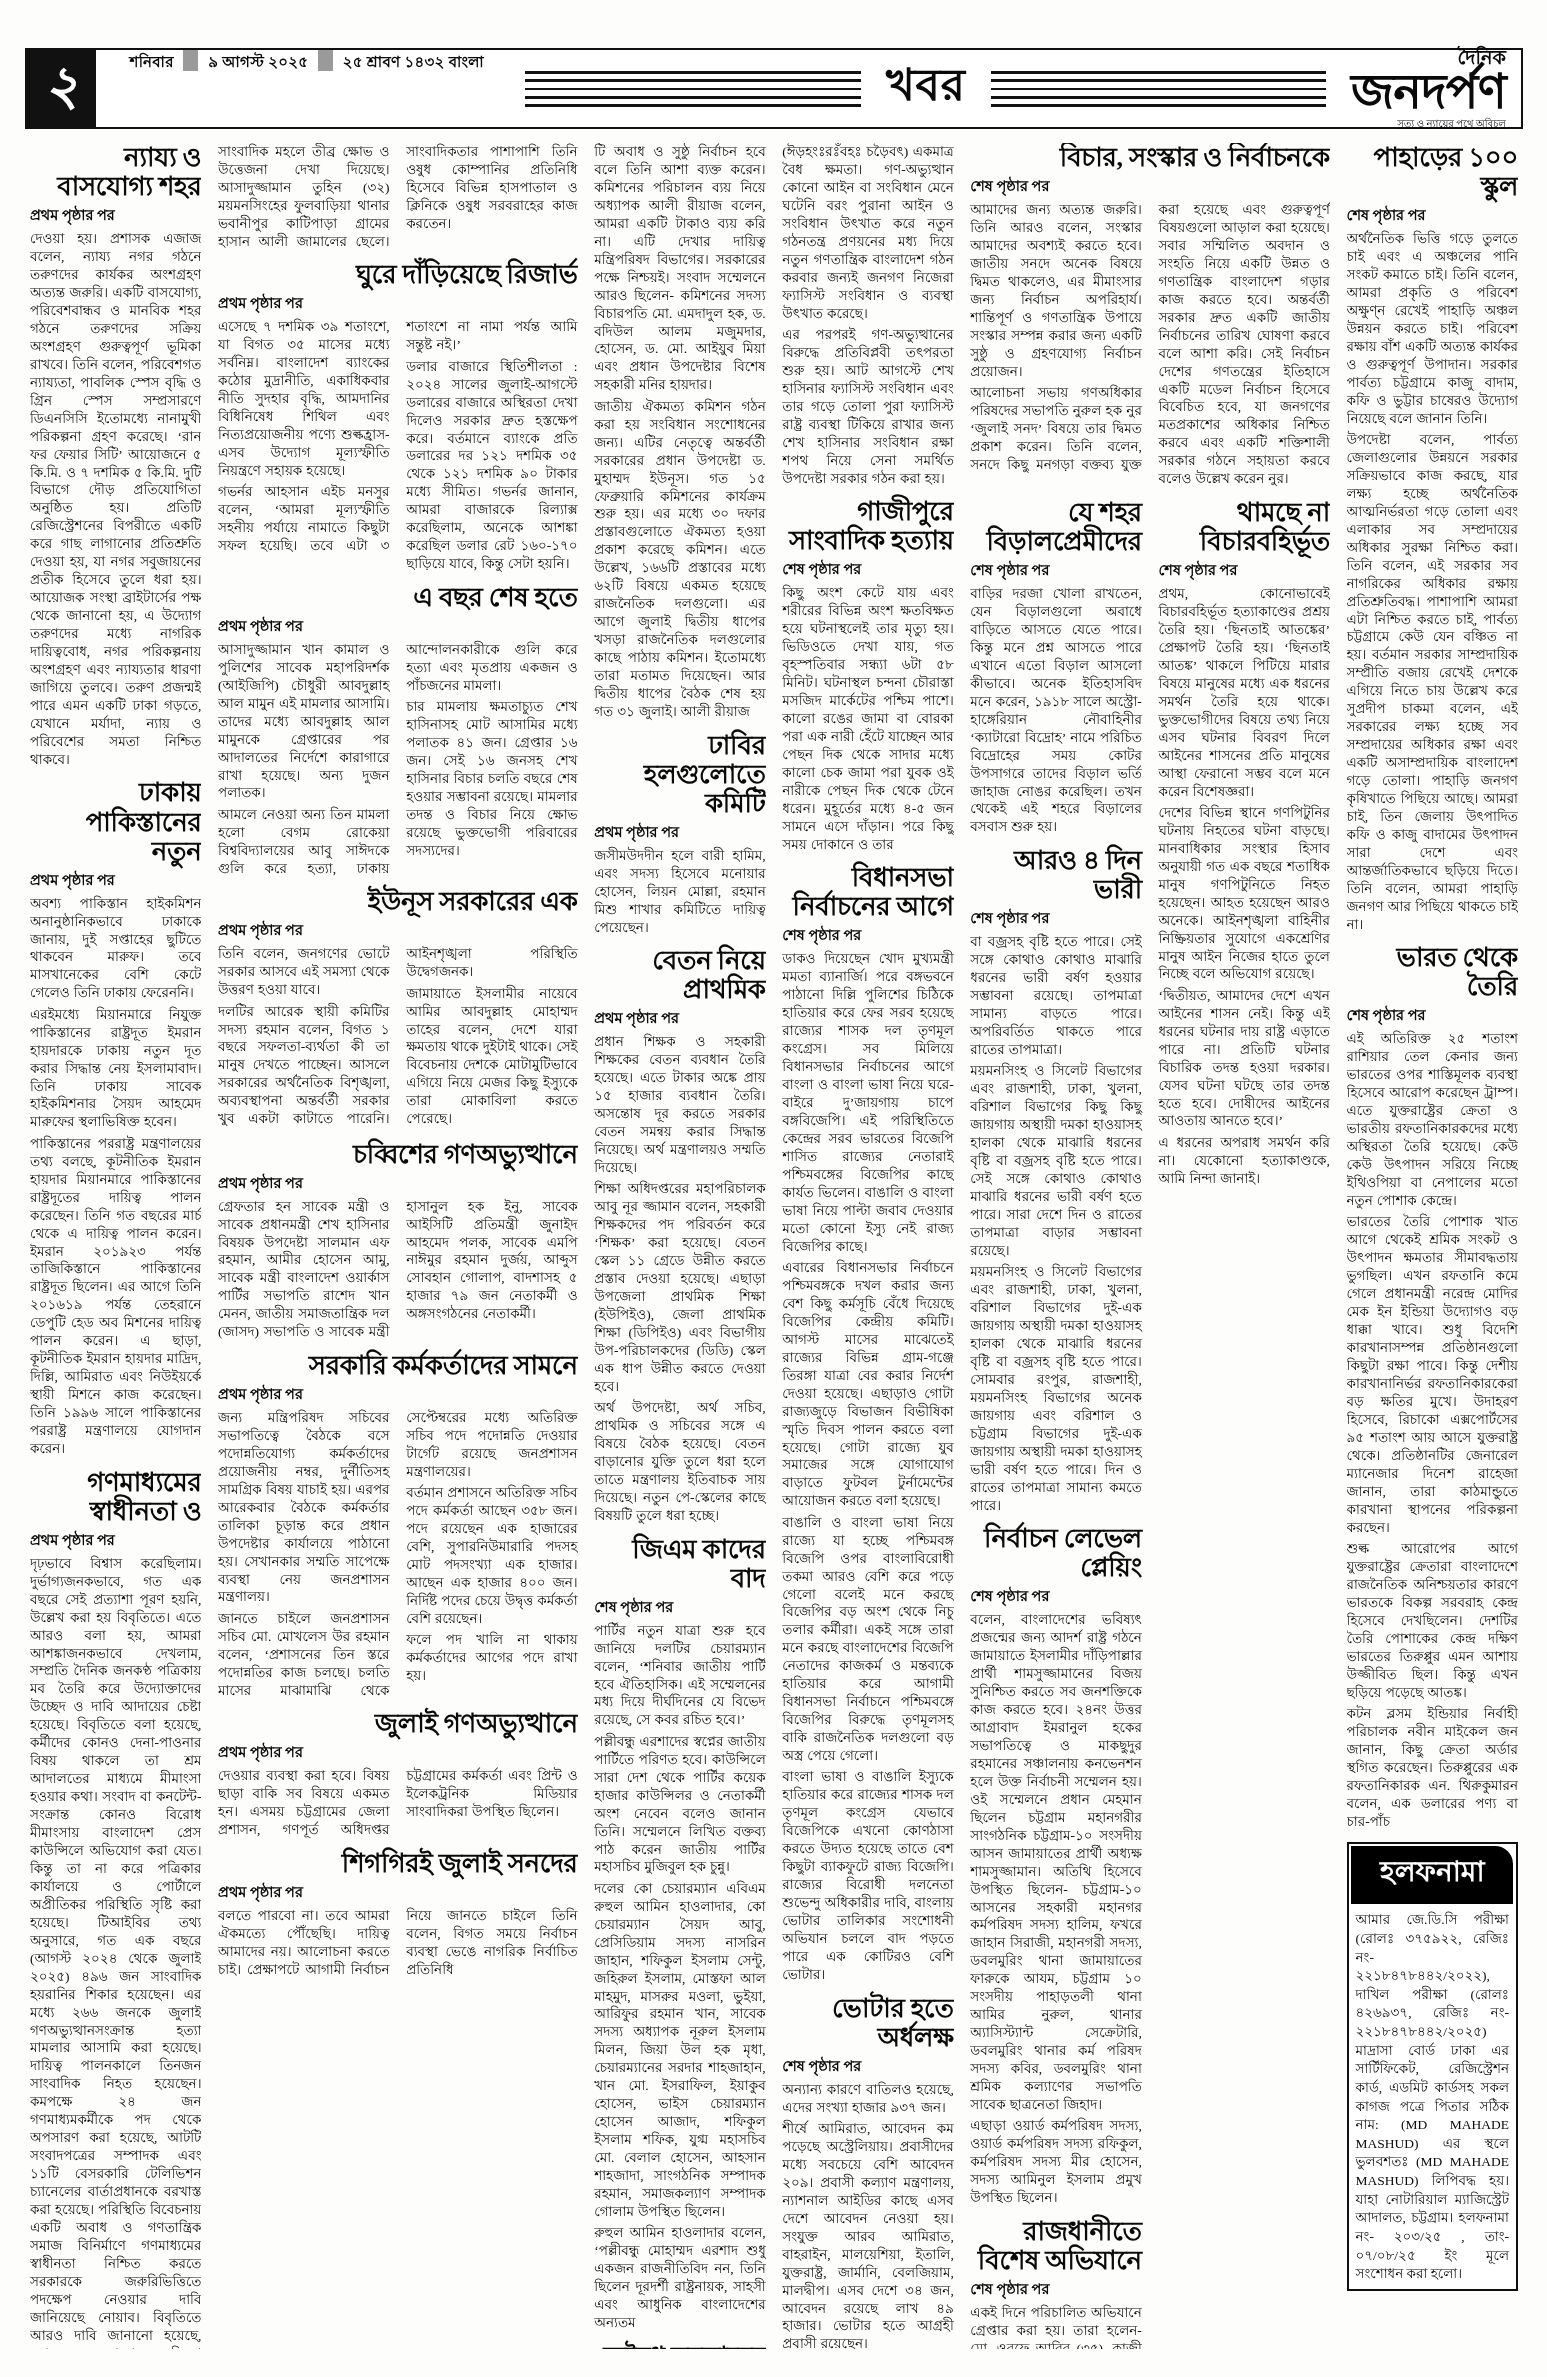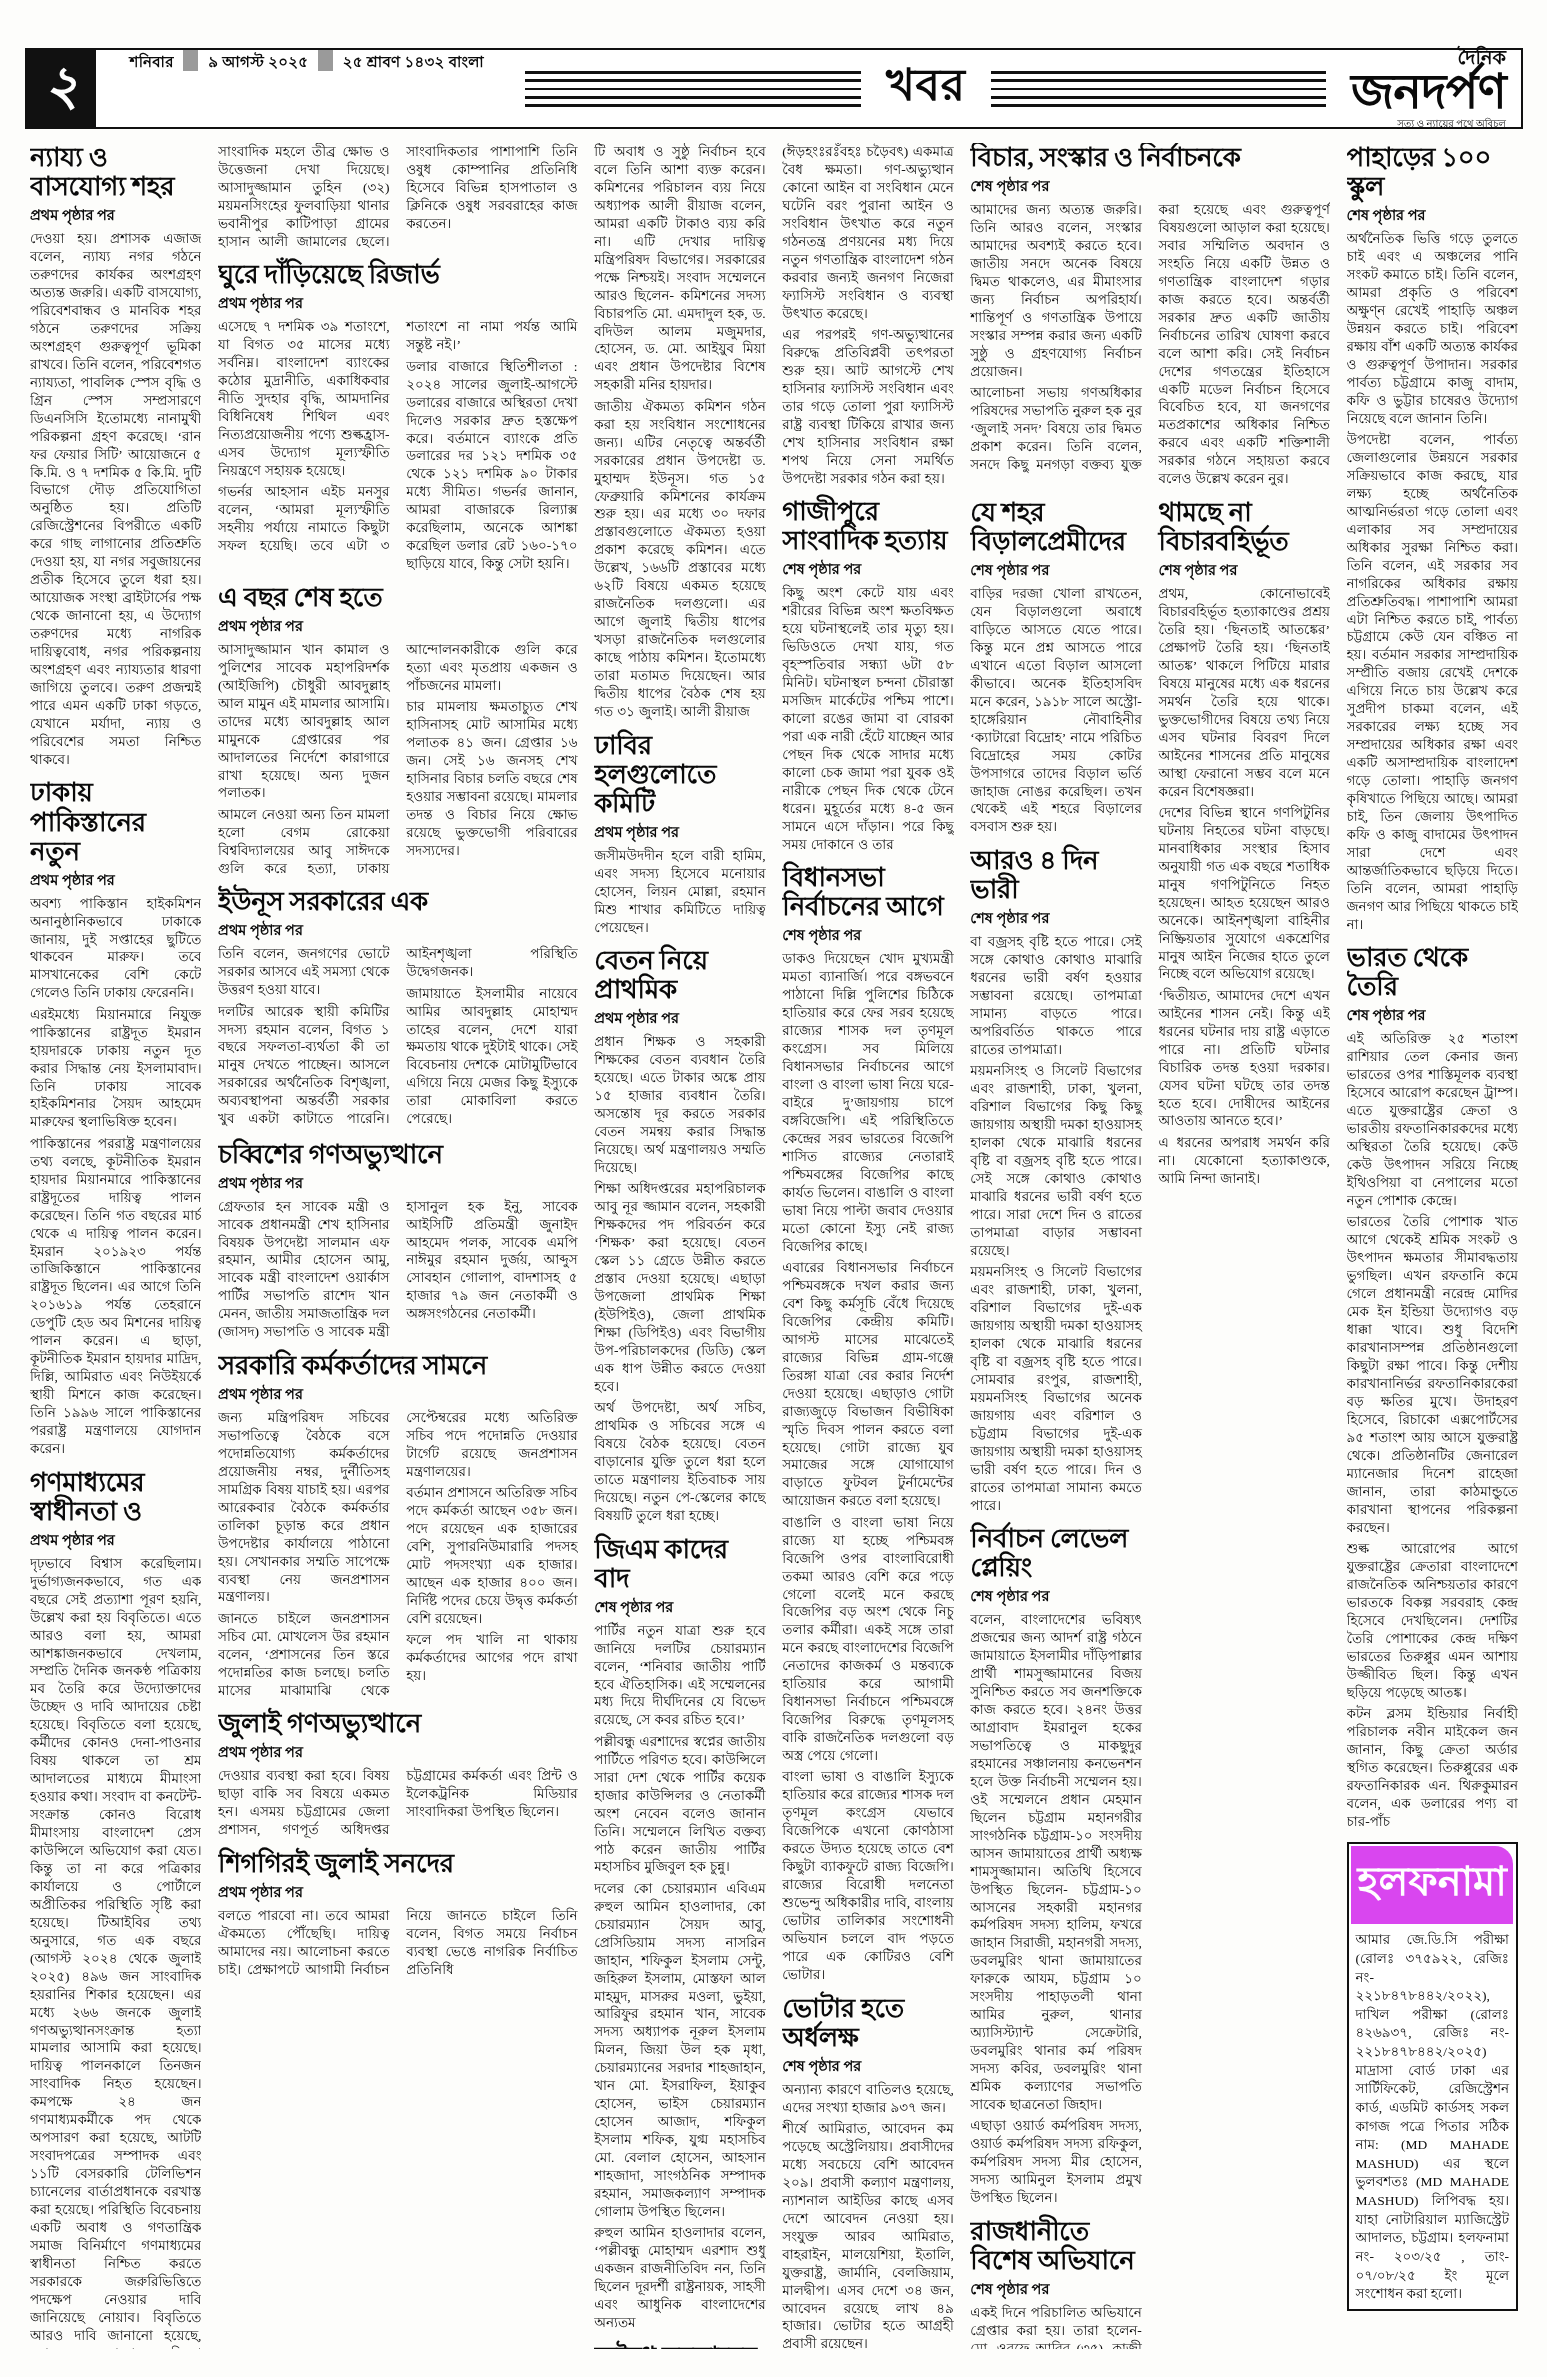--- a/index.html
+++ b/index.html
@@ -19,28 +19,28 @@
   .logo .l1{font-size:19.3px;font-weight:bold;text-align:right;margin-left:4.1px;}
   .logo .l2{font-size:48px;font-weight:900;letter-spacing:-0.7px;}
   .logo .l3{font-size:10px;margin-top:2.8px;text-decoration:underline;}
   
   .grid{position:absolute;left:30px;right:30px;top:143px;bottom:28px;
         display:grid;grid-template-columns:repeat(8,1fr);column-gap:16.6px;overflow:hidden;}
   .region{overflow:hidden;}
   .span2{grid-column:span 2;}
   .subgrid{display:grid;grid-template-columns:1fr 1fr;column-gap:16.6px;overflow:hidden;}
   .block{break-inside:avoid;}
-  .hl{font-weight:bold;text-align:left;font-size:26px;line-height:1.12;margin:9.7px 0 2.8px;letter-spacing:-0.3px;}
+  .hl{font-weight:bold;text-align:right;font-size:26px;line-height:1.12;margin:9.7px 0 2.8px;letter-spacing:-0.3px;}
   .hl.first{margin-top:0;}
   .dl{font-weight:bold;font-size:14.5px;margin:0 0 2.1px;}
   .bp{font-size:13.5px;line-height:1.33;text-align:justify;margin:0 0 3.4px;word-spacing:0.7px;}
   .two .bp-wrap{column-count:2;column-gap:16.6px;}
   
   .notice{border:2.8px solid #111;margin-top:11px;background:#fff;}
-  .notice .nt{background:#d946ef;color:#fff;text-align:center;font-size:40px;font-weight:bold;
+  .notice .nt{background:#000000;color:#fff;text-align:center;font-size:28px;font-weight:bold;
               padding:4.1px 0 7px;border-radius:0 18px 0 0;margin:2.8px 2.8px 5.5px 2.8px;}
   .notice .nb{padding:1.4px 7px 5.5px;font-size:13.5px;line-height:1.38;text-align:justify;}
 </style>
 </head>
 <body>
 
 <div class="page">
 
   <div class="masthead">
     <div class="pagenum">২</div>

